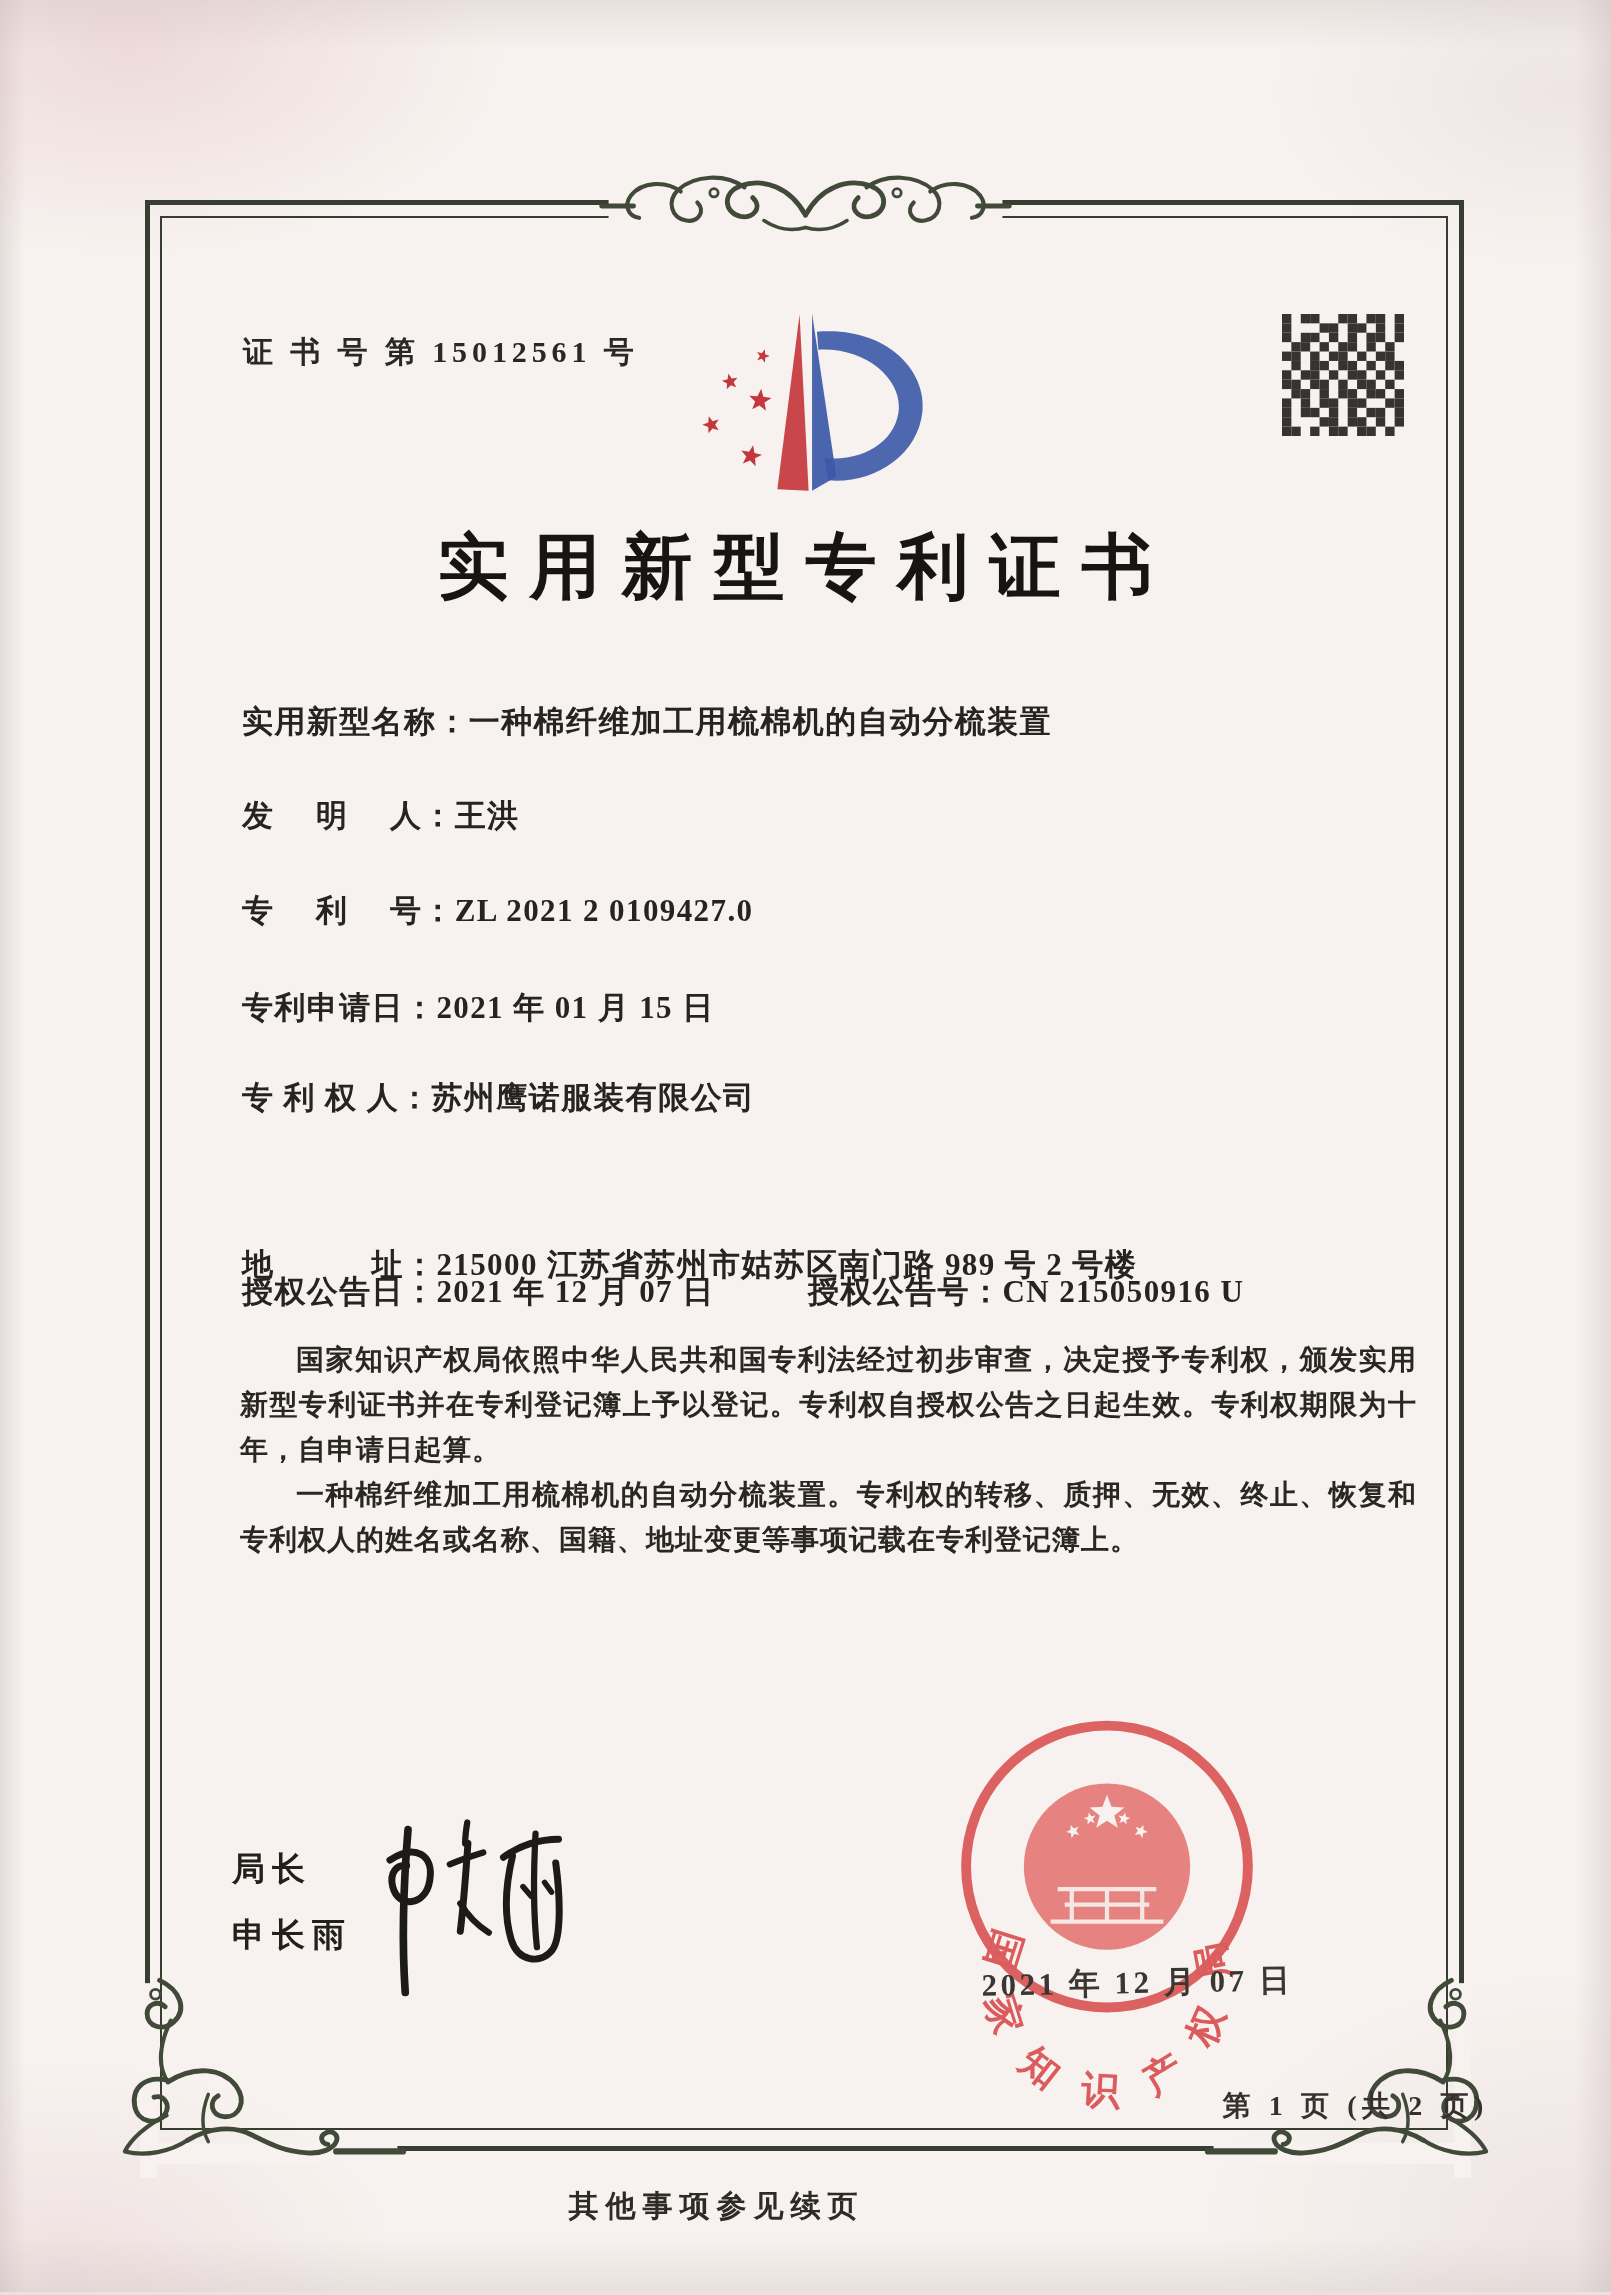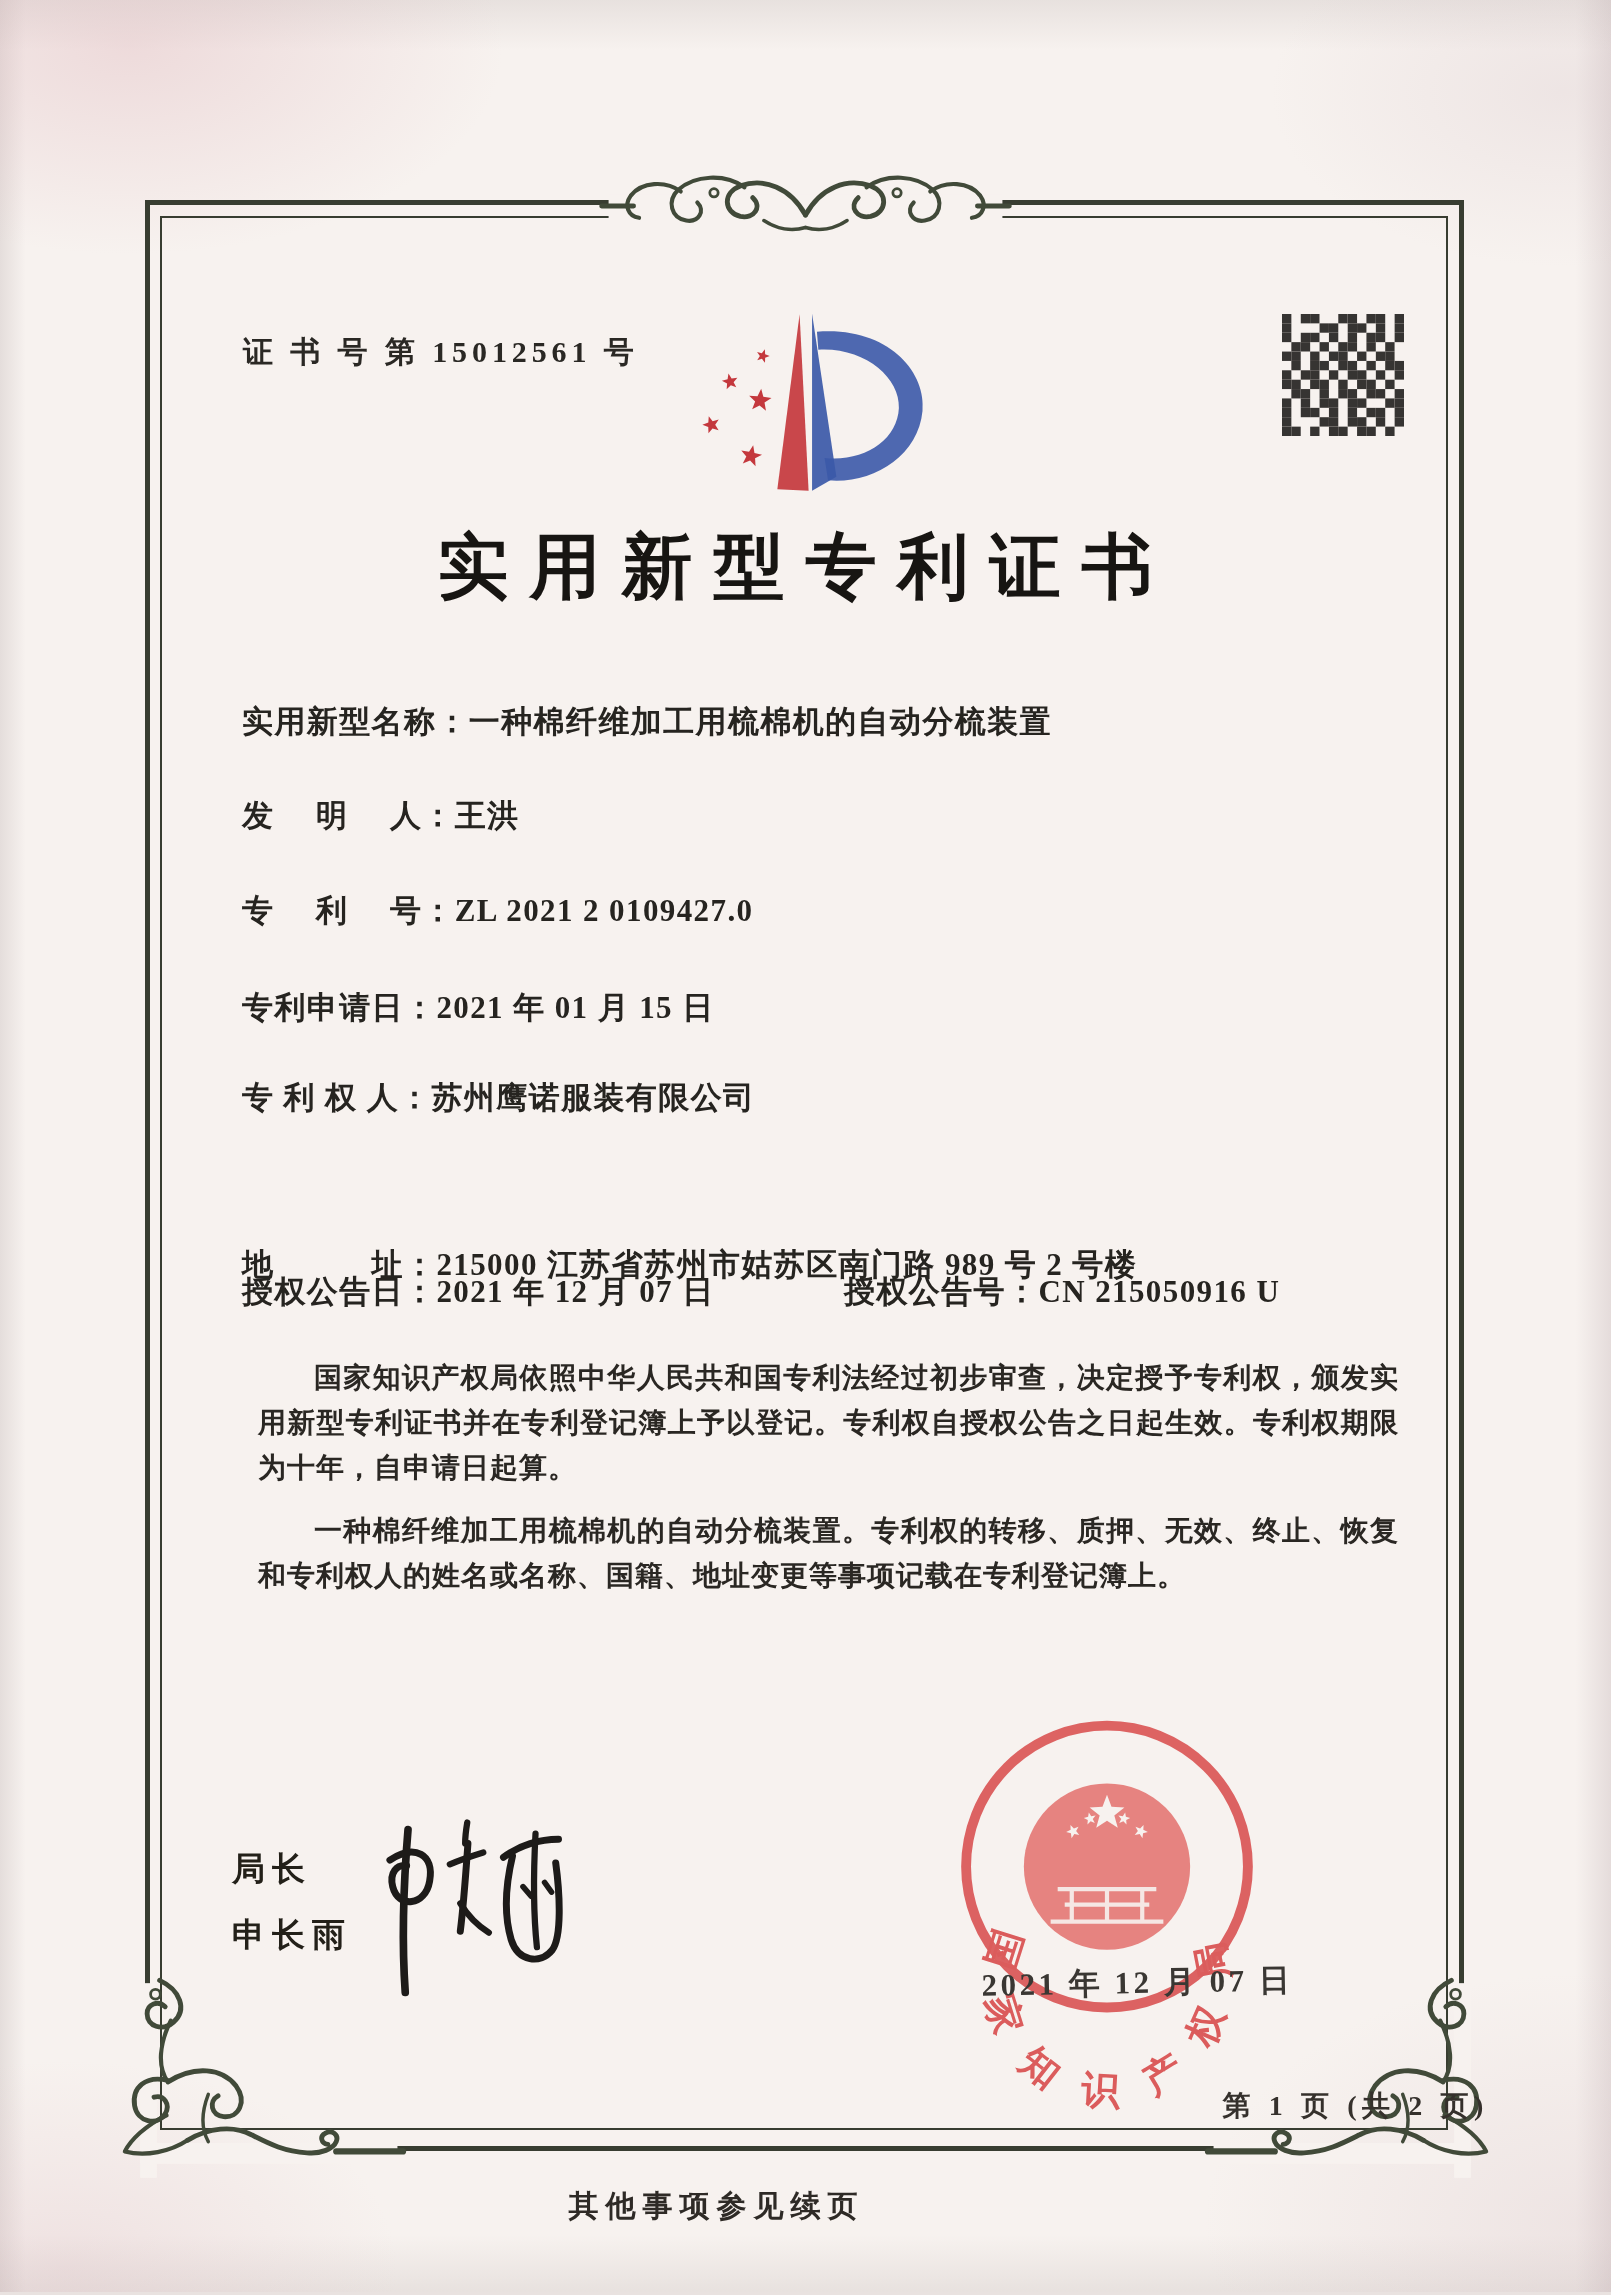--- a/index.html
+++ b/index.html
@@ -23,24 +23,24 @@
   .frame-inner{position:absolute;left:160px;top:216px;width:1284px;height:1910px;
     border:2.1px solid var(--border,#383d31);}
   .cert-no{position:absolute;left:243px;top:332px;font-size:30px;font-weight:700;
     letter-spacing:4.9px;color:#2a2824;}
   .title{position:absolute;left:0;top:520px;width:1611px;text-align:center;
     font-size:71px;font-weight:700;letter-spacing:21px;color:#171512;}
   .fields{position:absolute;left:242px;top:0;width:1196px;}
   .frow{position:absolute;left:0;font-size:31px;font-weight:600;letter-spacing:1.4px;
     white-space:nowrap;color:#262420;}
   .frow .lbl{font-weight:700;}
-  .frow .pair2{position:absolute;left:566px;top:0;margin-left:36px;}
+  .frow .pair2{position:absolute;left:566px;top:0;}
   .paras{position:absolute;left:240px;top:1337px;width:1177px;font-size:28px;
     line-height:45px;font-weight:600;letter-spacing:1px;color:#2a2723;text-align:justify;}
-  .paras p{margin:18px;text-indent:2em;}
+  .paras p{margin:0;text-indent:2em;}
   .signer{position:absolute;left:232px;font-size:33px;font-weight:700;letter-spacing:7px;color:#232019;}
   .footer-page{position:absolute;left:0;top:2087px;width:1489px;text-align:right;
     font-size:28px;font-weight:700;letter-spacing:5.6px;color:#35302c;}
   .footer-note{position:absolute;left:0;top:2186px;width:1433px;text-align:center;
     font-size:30px;font-weight:700;letter-spacing:7px;color:#2e2a26;}
   .seal-date{position:absolute;left:929px;top:1962px;width:417px;text-align:center;
     font-size:31px;font-weight:700;letter-spacing:3.5px;color:#3a3733;transform:rotate(-1deg);}
   svg{position:absolute;overflow:visible;}
   .orn path, .orn circle{stroke:#414a39;fill:none;stroke-linecap:round;stroke-linejoin:round;}
 </style>

